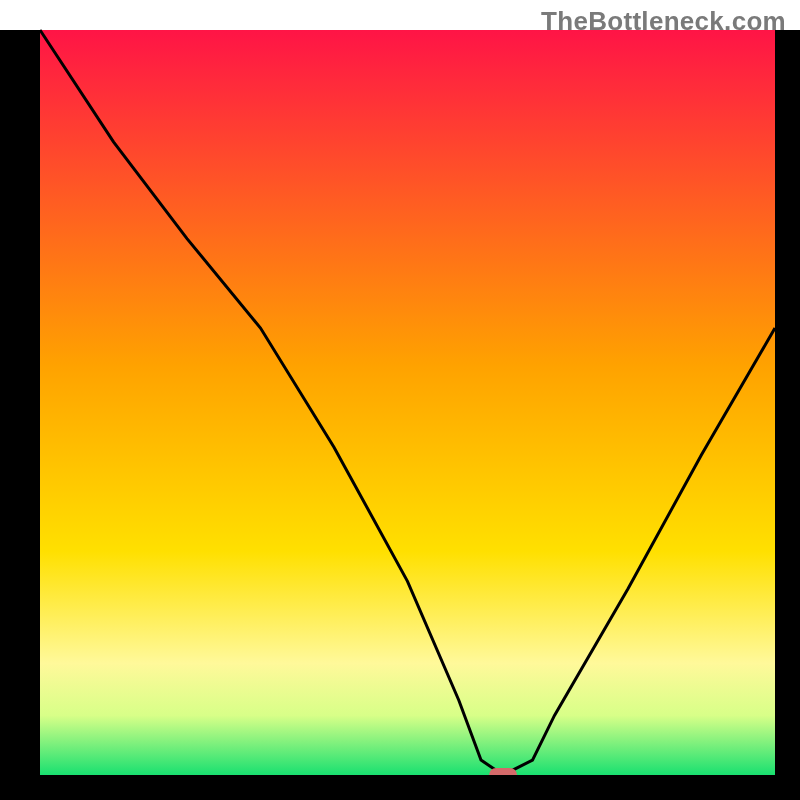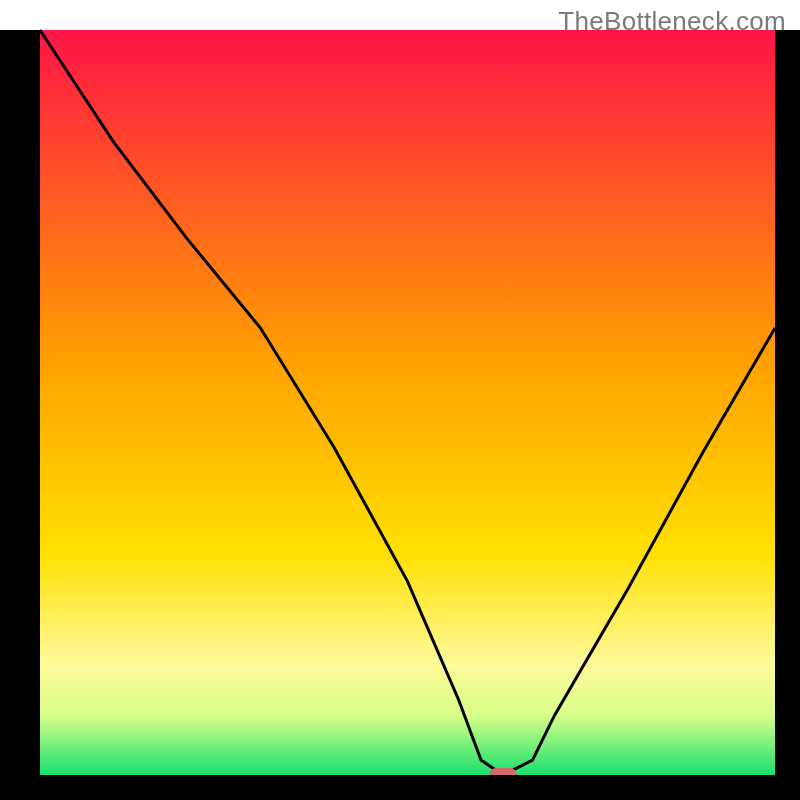--- a/index.html
+++ b/index.html
@@ -13,21 +13,21 @@
   .stage {
     position: relative;
     width: 800px;
     height: 800px;
   }
   .credit {
     position: absolute;
     top: 6px;
     right: 14px;
     font-size: 26px;
-    font-weight: 400;
+    font-weight: 700;
     color: #7a7a7a;
     letter-spacing: 0.3px;
   }
   svg {
     position: absolute;
     top: 0;
     left: 0;
   }
 </style>
 </head>

